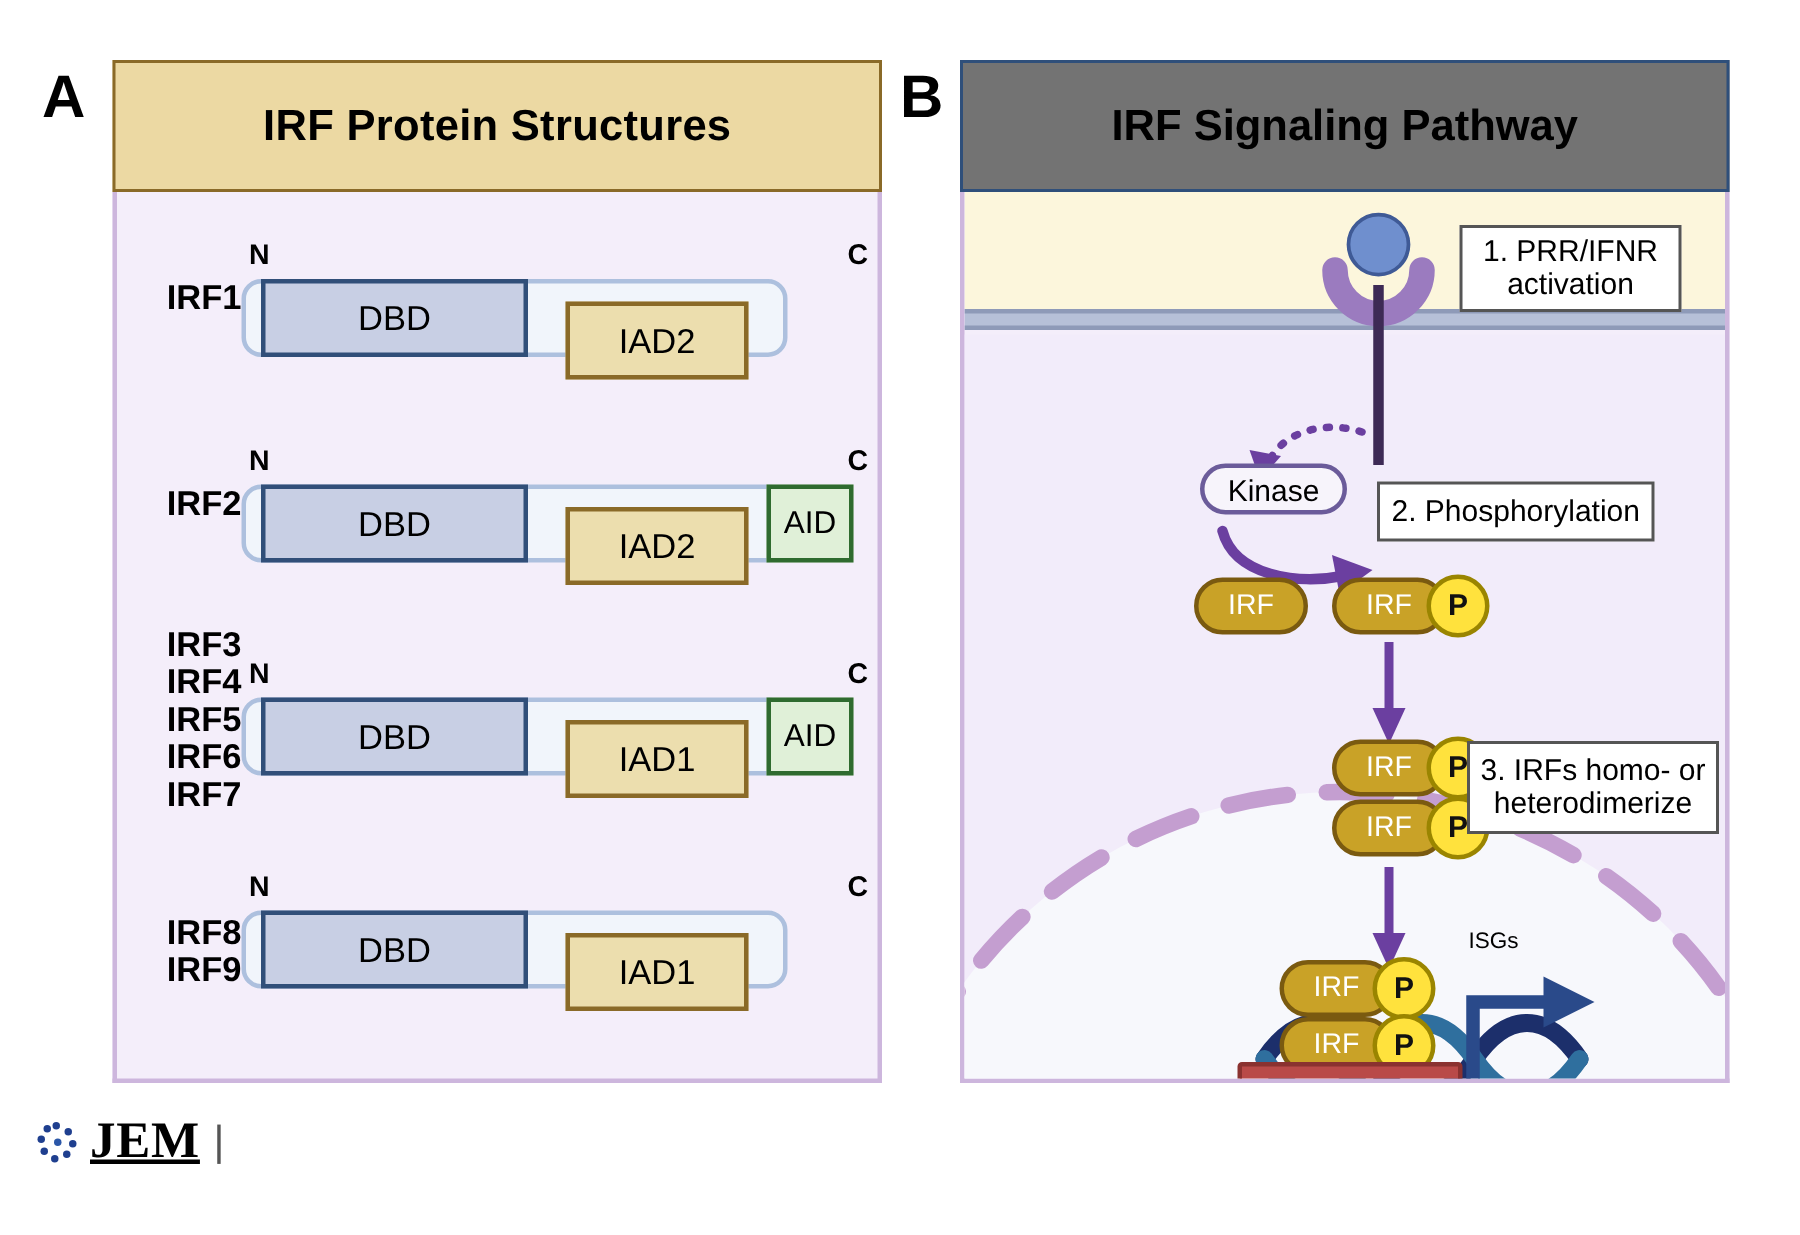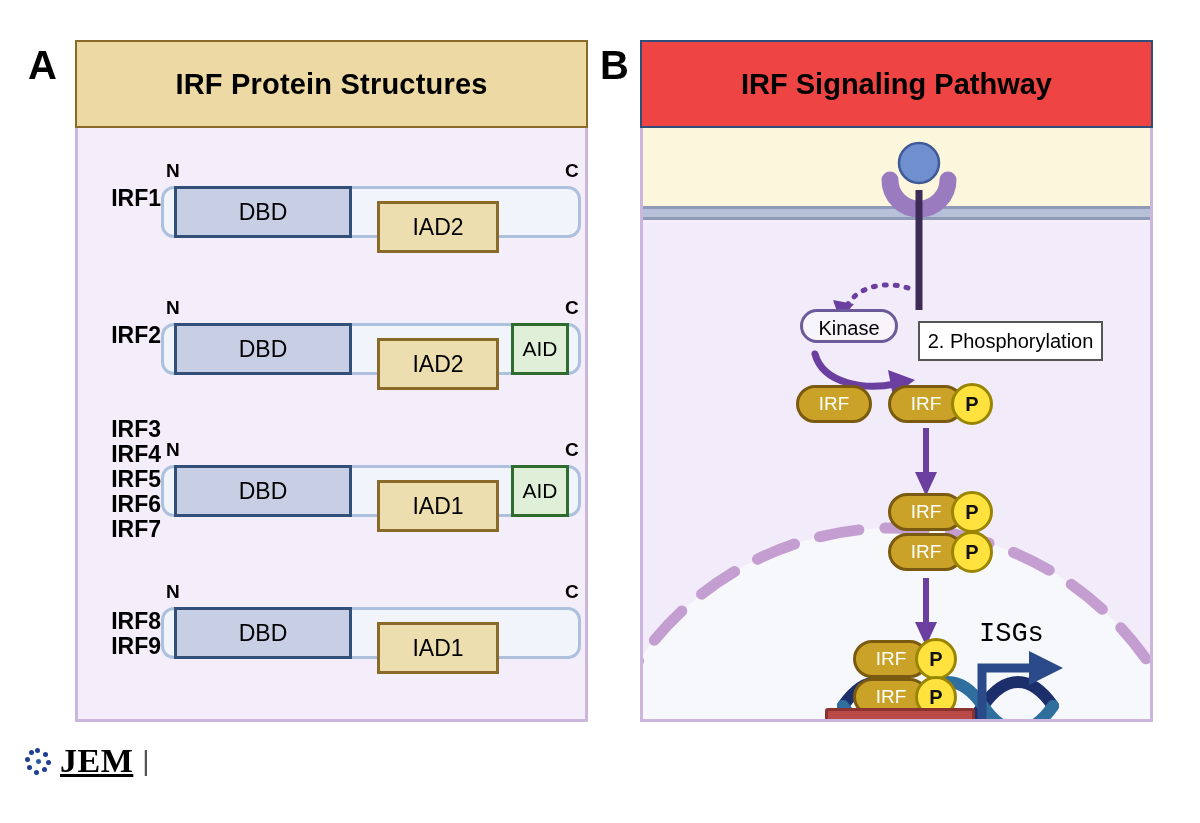--- a/index.html
+++ b/index.html
@@ -18,41 +18,41 @@
       display:flex;align-items:center;justify-content:center;}
   #panelA-header .ttl{font-size:29px;font-weight:bold;letter-spacing:.2px;}
   #panelA-body{position:absolute;left:0;top:88px;width:100%;height:594px;
       background:#f4eefa;border:3px solid #cdb6dd;border-top:none;box-sizing:border-box;}
 
   .irf-row{position:absolute;left:0;width:100%;height:60px;}
   .irf-label{position:absolute;left:5px;width:78px;text-align:right;
       font-weight:bold;font-size:23px;line-height:25px;}
   .term{position:absolute;font-weight:bold;font-size:19px;}
 
-  .bar{position:absolute;left:83px;width:420px;height:52px;
+  .bar{position:absolute;left:83px;width:364px;height:52px;
       background:#f1f5fb;border:3px solid #adc0de;border-radius:13px;box-sizing:border-box;}
   .seg{position:absolute;top:-3px;height:52px;box-sizing:border-box;
        display:flex;align-items:center;justify-content:center;font-size:23px;}
   .seg-dbd{background:#c8cfe4;border:3px solid #314f79;}
   .seg-iad{background:#ecdeae;border:3px solid #8a6a28;margin-top:15px;}
   .seg-aid{background:#e0f0d8;border:3px solid #2f6b2f;font-size:21px;}
 
   
   #jem{left:25px;top:742px;display:flex;align-items:center;gap:9px;text-decoration:underline;}
   #jem .mark{font-size:34px;font-weight:bold;font-family:"Liberation Serif","DejaVu Serif",serif;
       letter-spacing:.5px;}
   #jem .bar-sep{color:#555;font-size:28px;font-weight:300;}
   #jem .sub{font-size:26px;color:#111;}
   .dots{position:relative;width:26px;height:26px;}
   .dots i{position:absolute;width:5px;height:5px;border-radius:50%;background:#1f3f8f;display:block;}
 
   
   #panelB{left:640px;top:40px;width:513px;height:682px;}
   #panelB-header{position:absolute;left:0;top:0;width:100%;height:88px;
-      background:#ef4444;border:2px solid #2f4f7a;box-sizing:border-box;
+      background:#737373;border:2px solid #2f4f7a;box-sizing:border-box;
       display:flex;align-items:center;justify-content:center;}
   #panelB-header .ttl{font-size:29px;font-weight:bold;}
   #panelB-body{position:absolute;left:0;top:88px;width:100%;height:594px;
       border:3px solid #cdb6dd;border-top:none;box-sizing:border-box;overflow:hidden;background:#f4eefa;}
 
   #extracellular{position:absolute;left:0;top:0;width:100%;height:78px;background:#fcf6dc;}
   #membrane{position:absolute;left:0;top:78px;width:100%;height:14px;
       background:#b6c0d8;border-top:3px solid #8e9ab8;border-bottom:3px solid #8e9ab8;box-sizing:border-box;}
   #cytoplasm{position:absolute;left:0;top:95px;width:100%;bottom:0;background:#f2ecfa;}
 
@@ -75,21 +75,21 @@
       display:flex;align-items:center;justify-content:center;
       color:#111;font-weight:bold;font-size:20px;}
   .kinase{position:absolute;width:98px;height:34px;border-radius:17px;
       background:#f7f4fb;border:3px solid #6b5b9a;box-sizing:border-box;
       display:flex;align-items:flex-end;justify-content:center;font-size:20px;}
 
   #isre{position:absolute;width:150px;height:52px;background:#b94a48;
       border:3px solid #8a3230;box-sizing:border-box;border-radius:3px;
       display:flex;align-items:center;justify-content:center;color:#fff;font-size:21px;}
 
-  .lbl{position:absolute;font-size:27px;font-family:Liberation Mono, monospace;}
+  .lbl{position:absolute;font-size:15px;}
 
   svg{position:absolute;left:0;top:0;overflow:visible;}
 </style>
 </head>
 <body>
 
 <div class="abs panel-letter" style="left:28px;top:45px;">A</div>
 
 <div class="abs" id="panelA">
   <div id="panelA-header">
@@ -268,21 +268,23 @@
     <div id="isre" style="left:182px;top:580px;">
       
     </div>
 
     <svg width="513" height="594">
       <path d="M 339 600 L 339 540 L 395 540" fill="none" stroke="#2a4a8a" stroke-width="9" stroke-linejoin="miter"></path>
       <path d="M 420 540 L 386 523 L 386 557 Z" fill="#2a4a8a"></path>
     </svg>
     <div class="lbl" style="left:336px;top:491px;">ISGs</div>
 
+    <div class="callout" style="left:330px;top:22px;width:148px;height:58px;">1. PRR/IFNR activation</div>
     <div class="callout" style="left:275px;top:182px;width:185px;height:40px;margin-top:11px;">2. Phosphorylation</div>
+    <div class="callout" style="left:335px;top:366px;width:168px;height:62px;">3. IRFs homo- or heterodimerize</div>
 
   </div>
 </div>
 
 <div class="abs" id="jem">
   <div class="dots">
     <i style="left:10px;top:0px;"></i>
       <i style="left:18px;top:4px;"></i>
     <i style="left:21px;top:12px;"></i>
       <i style="left:17px;top:19px;"></i>

